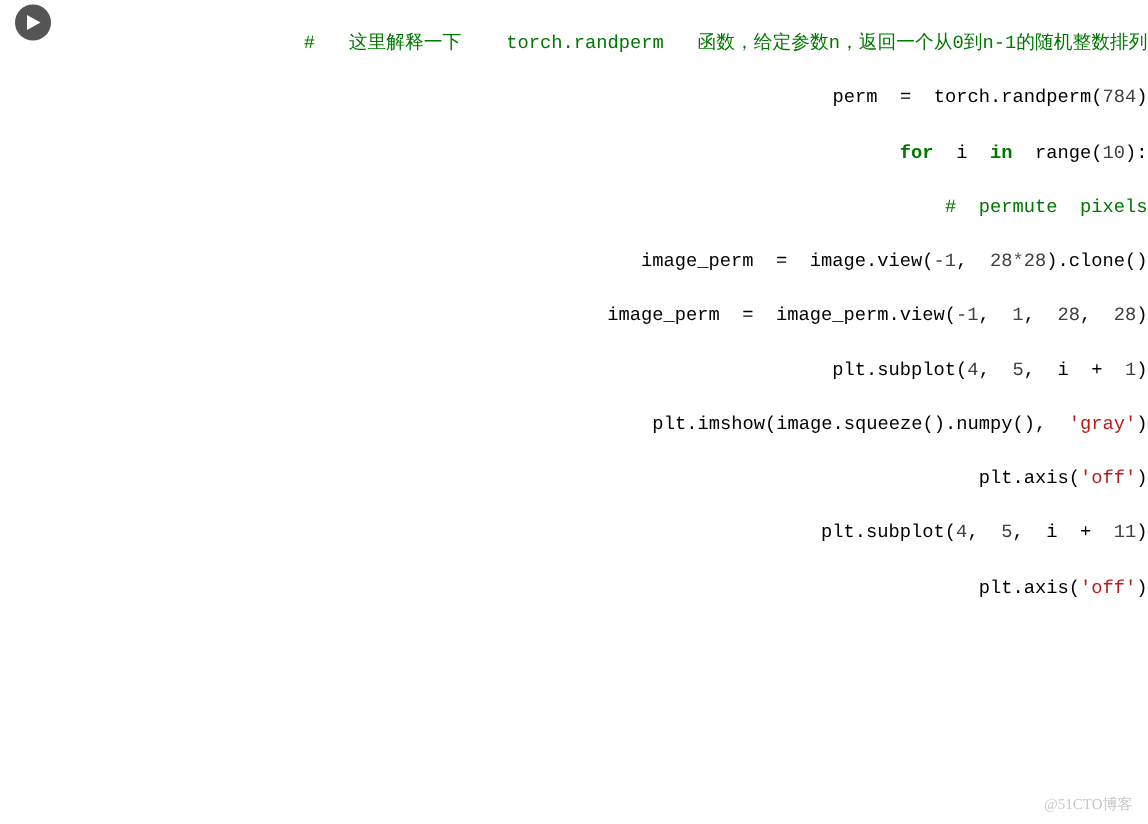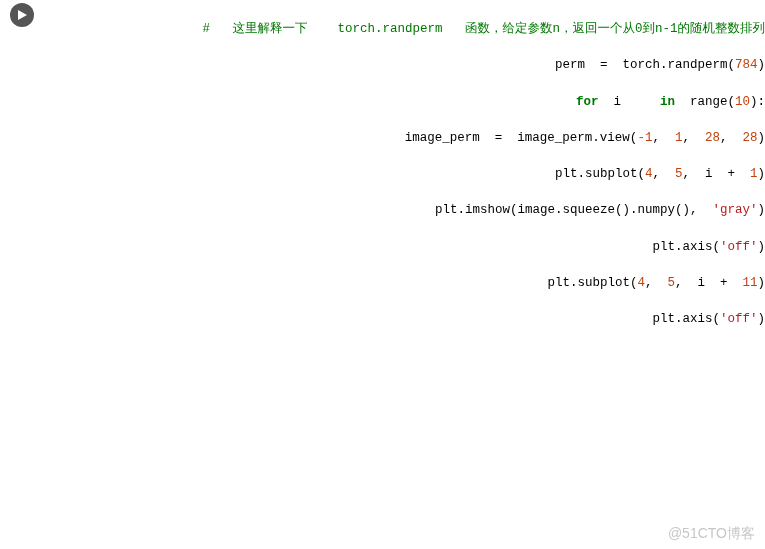--- a/index.html
+++ b/index.html
@@ -37,47 +37,49 @@
     padding: 2px 0 6px 0;
     line-height: 1.45;
     white-space: pre;
   }
   .code-line { white-space: pre; text-align: right; }
   .watermark {
     position: fixed;
     bottom: 6px;
     right: 10px;
     color: #c7c7c7;
-    font-family: Liberation Sans, sans-serif;
-    font-size: 14px;
+    font-family: Liberation Serif, serif;
+    font-size: 10px;
     pointer-events: none;
   }
   
   .c-comment { color: #007700; }
-  .c-kw      { color: #007700; font-weight: bold; margin-left: 24px; }
-  .c-num     { color: #c2410c; }
+  .c-kw      { color: #007700; font-weight: bold; }
+  .c-num     { color: #404040; }
   .c-str     { color: #b91c1c; }
   .c-op      { color: #555; }
   .c-id      { color: #000000; }
 </style>
 </head>
 <body>
 
 <div class="cell">
   <div class="gutter">
     <span class="run-btn">
       <svg width="12" height="12" viewBox="0 0 12 12">
         <polygon points="2,1 11,6 2,11" fill="#fff"></polygon>
       </svg>
     </span>
   </div>
   <div class="code-area">
 <div class="code-line"><span class="c-comment">#   这里解释一下    torch.randperm   函数，给定参数n，返回一个从0到n-1的随机整数排列</span></div>
 <div class="code-line"><span class="c-id">perm  =  torch.randperm(</span><span class="c-num">784</span><span class="c-id">)</span></div>
 <div class="code-line"><span class="c-kw">for</span><span class="c-id">  i  </span><span class="c-kw">in</span><span class="c-id">  range(</span><span class="c-num">10</span><span class="c-id">):</span></div>
+<div class="code-line"><span class="c-id">        </span><span class="c-comment">#  permute  pixels</span></div>
+<div class="code-line"><span class="c-id">        image_perm  =  image.view(</span><span class="c-num">-1</span><span class="c-id">,  </span><span class="c-num">28</span><span class="c-op">*</span><span class="c-num">28</span><span class="c-id">).clone()</span></div>
 <div class="code-line"><span class="c-id">        image_perm  =  image_perm.view(</span><span class="c-num">-1</span><span class="c-id">,  </span><span class="c-num">1</span><span class="c-id">,  </span><span class="c-num">28</span><span class="c-id">,  </span><span class="c-num">28</span><span class="c-id">)</span></div>
 <div class="code-line"><span class="c-id">        plt.subplot(</span><span class="c-num">4</span><span class="c-id">,  </span><span class="c-num">5</span><span class="c-id">,  i  +  </span><span class="c-num">1</span><span class="c-id">)</span></div>
 <div class="code-line"><span class="c-id">        plt.imshow(image.squeeze().numpy(),  </span><span class="c-str">'gray'</span><span class="c-id">)</span></div>
 <div class="code-line"><span class="c-id">        plt.axis(</span><span class="c-str">'off'</span><span class="c-id">)</span></div>
 <div class="code-line"><span class="c-id">        plt.subplot(</span><span class="c-num">4</span><span class="c-id">,  </span><span class="c-num">5</span><span class="c-id">,  i  +  </span><span class="c-num">11</span><span class="c-id">)</span></div>
 <div class="code-line"><span class="c-id">        plt.axis(</span><span class="c-str">'off'</span><span class="c-id">)</span></div>
   </div>
 </div>
 
 <div class="watermark">@51CTO博客</div>

